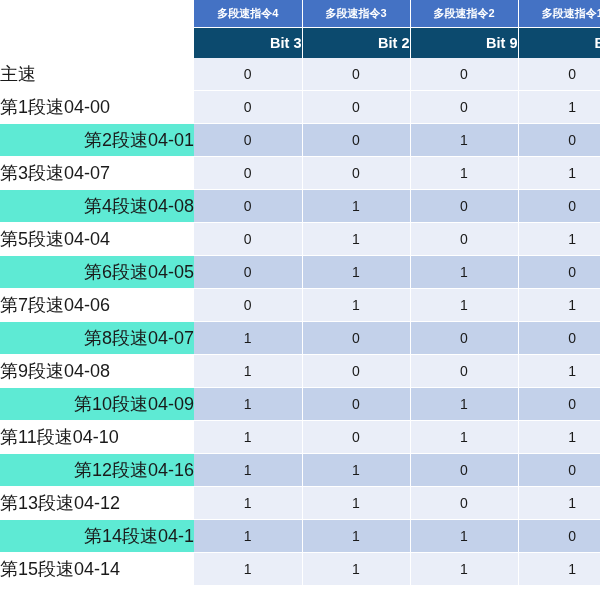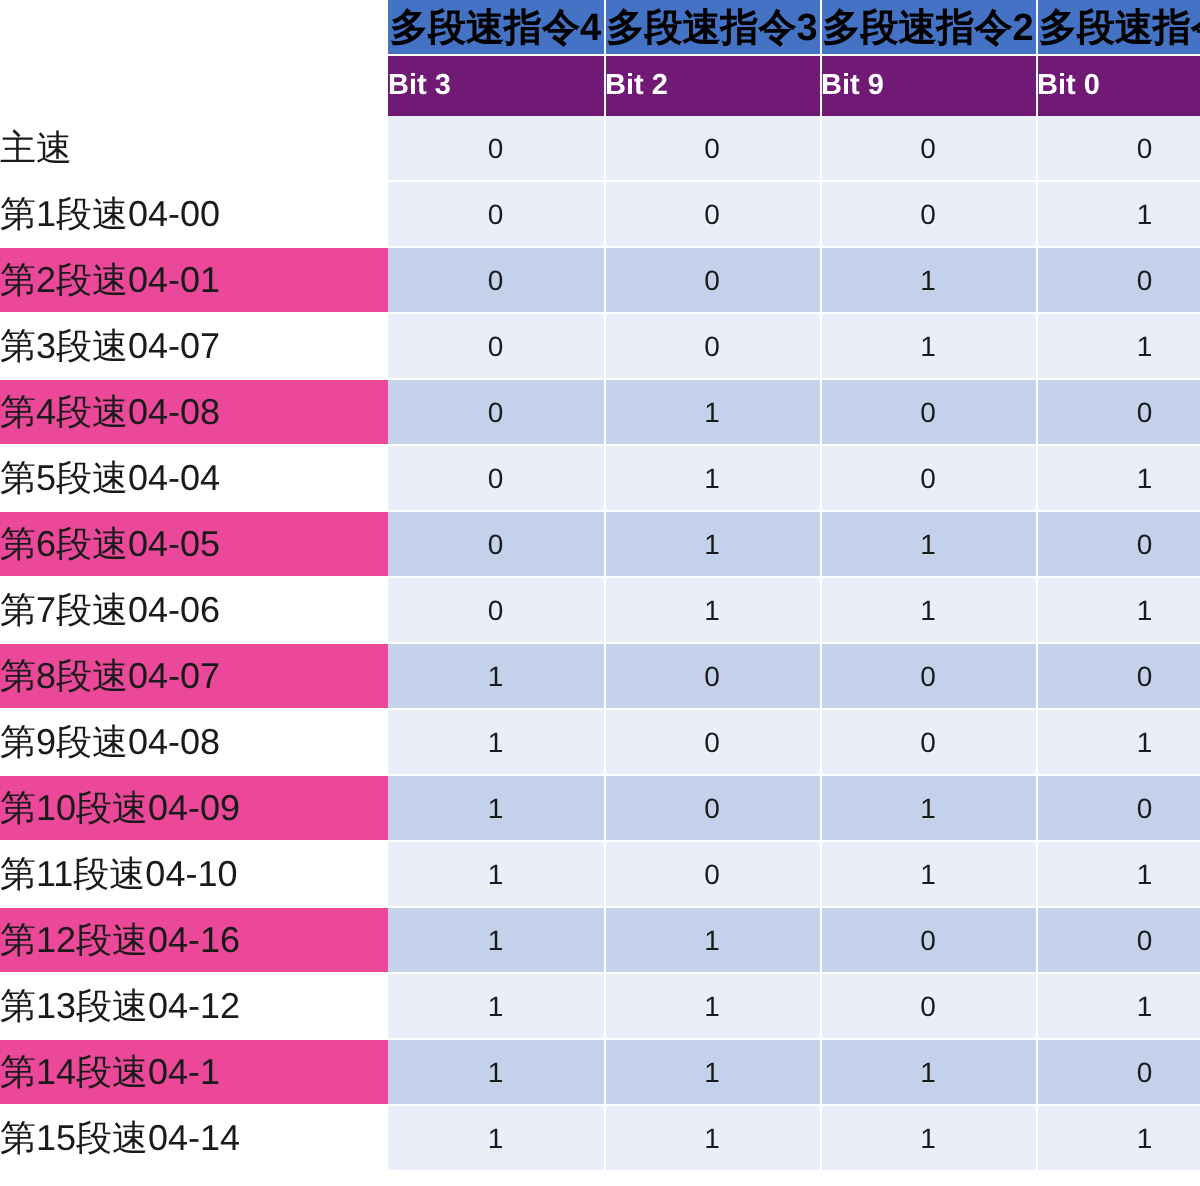--- a/index.html
+++ b/index.html
@@ -25,37 +25,37 @@
   col.label-col { width: 194px; }
   col.bit-col { width: 108px; }
 
   
   .hdr-blank {
     background: #ffffff;
     border: none;
   }
   .hdr-cmd {
     background: #4472c4;
-    color: #000000;
-    font-size: 19px;
+    color: #ffffff;
+    font-size: 11px;
     font-weight: bold;
     text-align: center;
     height: 27px;
     border-right: 1px solid #ffffff;
     border-bottom: 1px solid #ffffff;
   }
   .hdr-cmd.last { border-right: none; }
 
   
   .hdr-bit {
-    background: #701a75;
+    background: #0c4a6e;
     color: #ffffff;
     font-size: 14.5px;
     font-weight: bold;
-    text-align: left;
+    text-align: right;
     height: 30px;
     border-right: 1px solid #ffffff;
   }
   .hdr-bit.last { border-right: none; }
 
   
   td.rowlabel {
     font-size: 18px;
     color: #1a1a1a;
     text-align: left;
@@ -69,21 +69,21 @@
     text-align: center;
     height: 32px;
     border-right: 1px solid #ffffff;
     border-bottom: 1px solid #ffffff;
   }
   td.val.last { border-right: none; }
 
   tr.band-light td { background: #eaeef8; }
   tr.band-dark td { background: #c3d1ea; }
   tr.band-light td.rowlabel { background: #ffffff; }
-  tr.band-dark td.rowlabel { background: #ec4899; }
+  tr.band-dark td.rowlabel { background: #5eead4; text-align: right; }
 </style>
 </head>
 <body>
 
 <table class="bit-table">
   <colgroup>
     <col class="label-col">
     <col class="bit-col">
     <col class="bit-col">
     <col class="bit-col">

